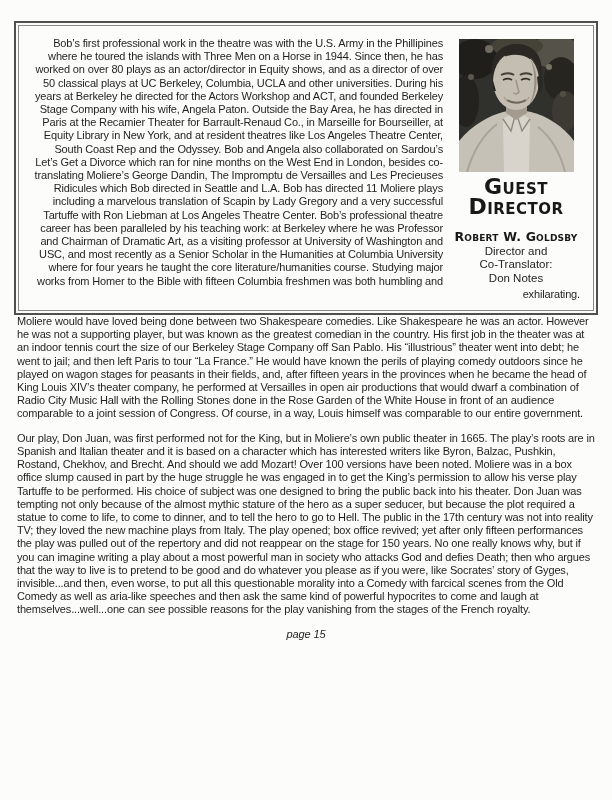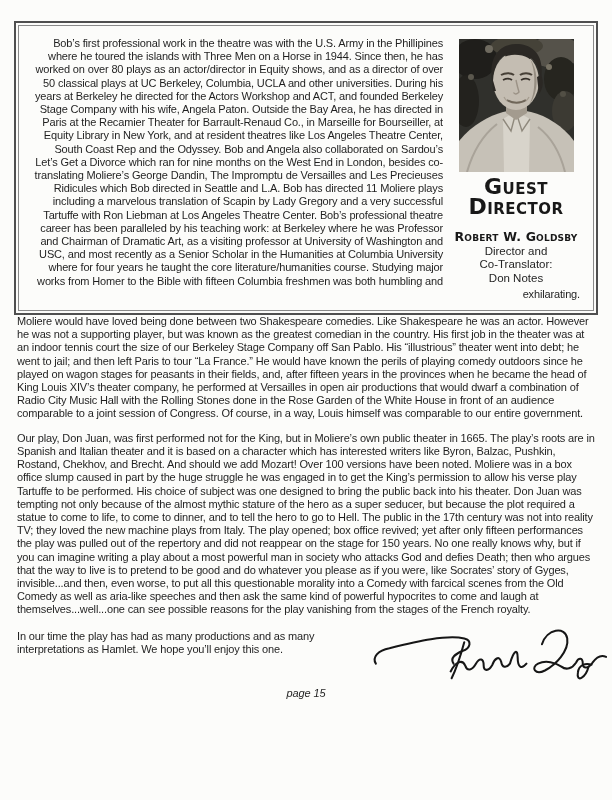--- a/index.html
+++ b/index.html
@@ -177,28 +177,16 @@
       </div>
 
       <p class="bio-text">Bob’s first professional work in the theatre was with the U.S. Army in the Phillipines where he toured the islands with Three Men on a Horse in 1944.  Since then, he has worked on over 80 plays as an actor/director in Equity shows, and as a director of over 50 classical plays at UC Berkeley, Columbia, UCLA and other universities.  During his years at Berkeley he directed for the Actors Workshop and ACT, and founded Berkeley Stage Company with his wife, Angela Paton.  Outside the Bay Area, he has directed in Paris at the Recamier Theater for Barrault-Renaud Co., in Marseille for Bourseiller, at Equity Library in New York, and at resident theatres like Los Angeles Theatre Center, South Coast Rep and the Odyssey.  Bob and Angela also collaborated on Sardou’s Let’s Get a Divorce which ran for nine months on the West End in London, besides co-translating Moliere’s George Dandin, The Impromptu de Versailles and Les Precieuses Ridicules which Bob directed in Seattle and L.A.  Bob has directed 11 Moliere plays including a marvelous translation of Scapin by Lady Gregory and a very successful Tartuffe with Ron Liebman at Los Angeles Theatre Center.  Bob’s professional theatre career has been paralleled by his teaching work: at Berkeley where he was Professor and Chairman of Dramatic Art, as a visiting professor at University of Washington and USC, and most recently as a Senior Scholar in the Humanities at Columbia University where for four years he taught the core literature/humanities course.  Studying major works from Homer to the Bible with fifteen Columbia freshmen was both humbling and exhilarating.</p>
     </div>
   </div>
 
 
   <p class="note">Moliere would have loved being done between two Shakespeare comedies.  Like Shakespeare he was an actor.  However he was not a supporting player, but was known as the greatest comedian in the country.  His first job in the theater was at an indoor tennis court the size of our Berkeley Stage Company off San Pablo.  His “illustrious” theater went into debt; he went to jail; and then left Paris to tour “La France.”  He would have known the perils of playing comedy outdoors since he played on wagon stages for peasants in their fields, and, after fifteen years in the provinces when he became the head of King Louis XIV’s theater company, he performed at Versailles in open air productions that would dwarf a combination of Radio City Music Hall with the Rolling Stones done in the Rose Garden of the White House in front of an audience comparable to a joint session of Congress.  Of course, in a way, Louis himself was comparable to our entire government.</p>
   <p class="note">Our play, Don Juan, was first performed not for the King, but in Moliere’s own public theater in 1665.  The play’s roots are in Spanish and Italian theater and it is based on a character which has interested writers like Byron, Balzac, Pushkin, Rostand, Chekhov, and Brecht.  And should we add Mozart!  Over 100 versions have been noted.  Moliere was in a box office slump caused in part by the huge struggle he was engaged in to get the King’s permission to allow his verse play Tartuffe to be performed.  His choice of subject was one designed to bring the public back into his theater.  Don Juan was tempting not only because of the almost mythic stature of the hero as a super seducer, but because the plot required a statue to come to life, to come to dinner, and to tell the hero to go to Hell.  The public in the 17th century was not into reality TV; they loved the new machine plays from Italy.  The play opened; box office revived; yet after only fifteen performances the play was pulled out of the repertory and did not reappear on the stage for 150 years.  No one really knows why, but if you can imagine writing a play about a most powerful man in society who attacks God and defies Death; then who argues that the way to live is to pretend to be good and do whatever you please as if you were, like Socrates’ story of Gyges, invisible...and then, even worse, to put all this questionable morality into a Comedy with farcical scenes from the Old Comedy as well as aria-like speeches and then ask the same kind of powerful hypocrites to come and laugh at themselves...well...one can see possible reasons for the play vanishing from the stages of the French royalty.</p>
 
-  <div class="closing">
-    <p class="note closing-text">In our time the play has had as many productions and as many interpretations as Hamlet.  We hope you’ll enjoy this one.</p>
-    <svg class="signature" viewBox="0 0 245 62" aria-hidden="true">
-      <g stroke="#161616" stroke-width="2.1" fill="none" stroke-linecap="round" stroke-linejoin="round">
-        <path d="M5,42 C1,36 7,28 19,26 C48,19 78,12 96,16 C104,18 103,26 94,29 C87,32 81,36 85,42"></path>
-        <path d="M96,20 C93,31 88,47 83,57"></path>
-        <path d="M82,50 C87,40 94,37 97,44 C99,50 104,49 108,42 C112,35 116,37 116,44 C116,50 121,50 125,43 C127,37 132,33 134,40 C135,46 139,47 143,42 C147,28 151,26 151,36 C151,46 155,48 160,42"></path>
-        <path d="M176,22 C181,6 200,3 202,16 C204,29 190,43 179,49 C169,54 164,46 172,42 C180,38 190,41 196,45 C201,49 207,47 211,41 C214,35 218,36 218,42 C218,48 224,47 228,41 C233,34 238,33 242,35"></path>
-        <path d="M224,45 C221,57 211,62 213,51 C214,43 221,41 227,43"></path>
-      </g>
-    </svg>
-  </div>
 
   <div class="page-number">page 15</div>
 
 </div>
 
 </body></html>

